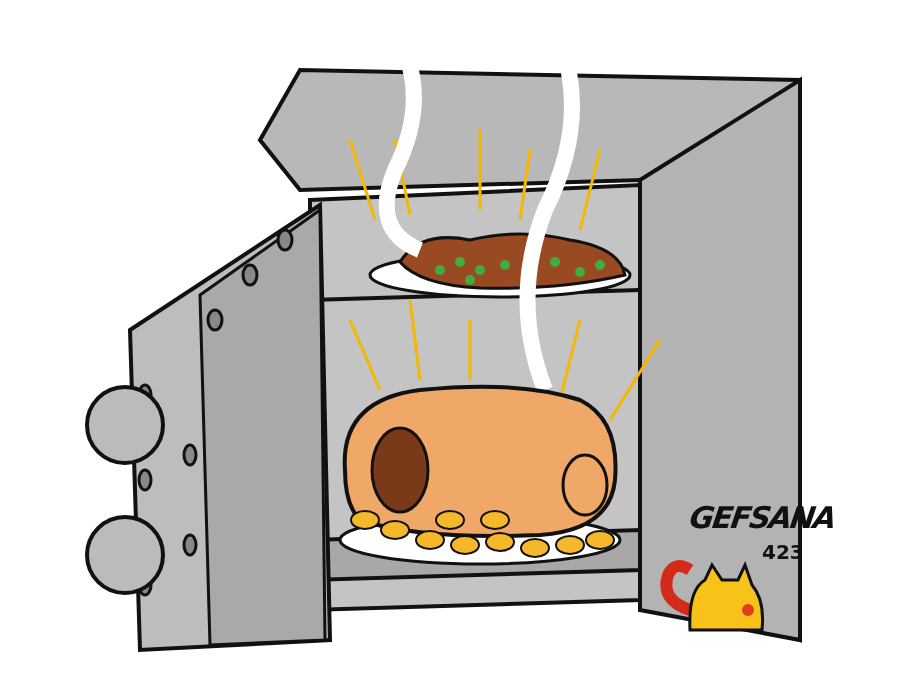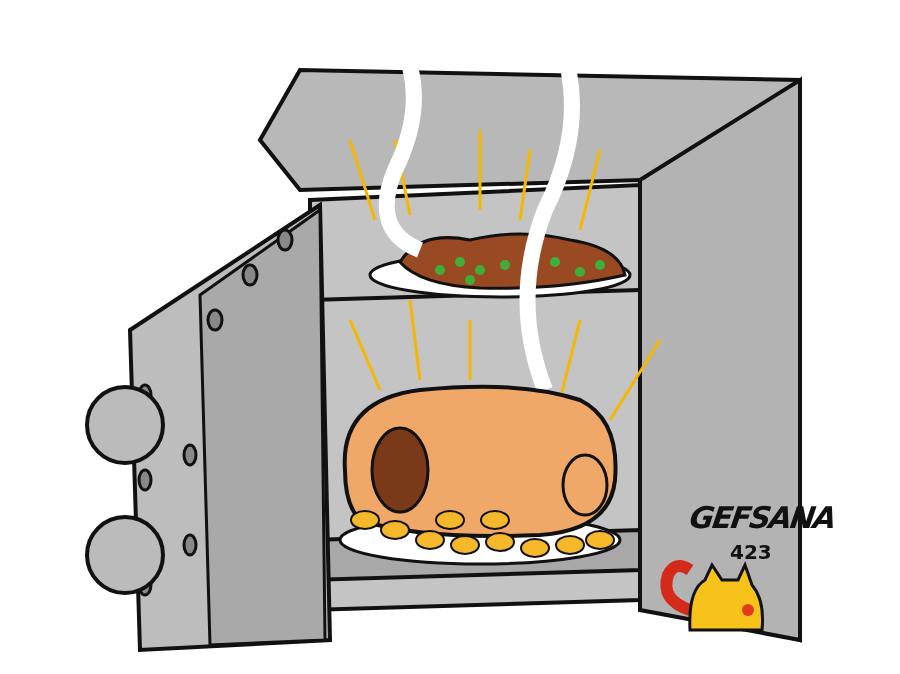--- a/index.html
+++ b/index.html
@@ -1,19 +1,19 @@
 <!DOCTYPE html>
 <html><head>
 <meta charset="utf-8">
 <style>
   html,body{margin:0;padding:0;background:#fff;}
   body{width:900px;height:674px;overflow:hidden;position:relative;font-family:"Liberation Sans",sans-serif;}
   svg{position:absolute;left:0;top:0;}
   .sig{position:absolute;left:690px;top:500px;font-family:"DejaVu Sans",sans-serif;font-weight:bold;font-style:italic;font-size:30px;color:#111;letter-spacing:-2px;transform:skewX(-8deg);}
-  .num{position:absolute;left:730px;top:540px;font-family:"DejaVu Sans",sans-serif;font-weight:bold;font-size:20px;color:#111;}
+  .num{position:absolute;left:762px;top:540px;font-family:"DejaVu Sans",sans-serif;font-weight:bold;font-size:20px;color:#111;}
 </style>
 </head>
 <body>
 
 <svg width="900" height="674" viewBox="0 0 900 674">
 
   <path d="M260 140 L300 70 L800 80 L800 640 L640 600 L640 180 L300 190 Z" fill="#b8b8b8" stroke="#111" stroke-width="4"></path>
 
   <path d="M640 180 L800 80 L800 640 L640 610 Z" fill="#b3b3b3" stroke="#111" stroke-width="4"></path>
 

